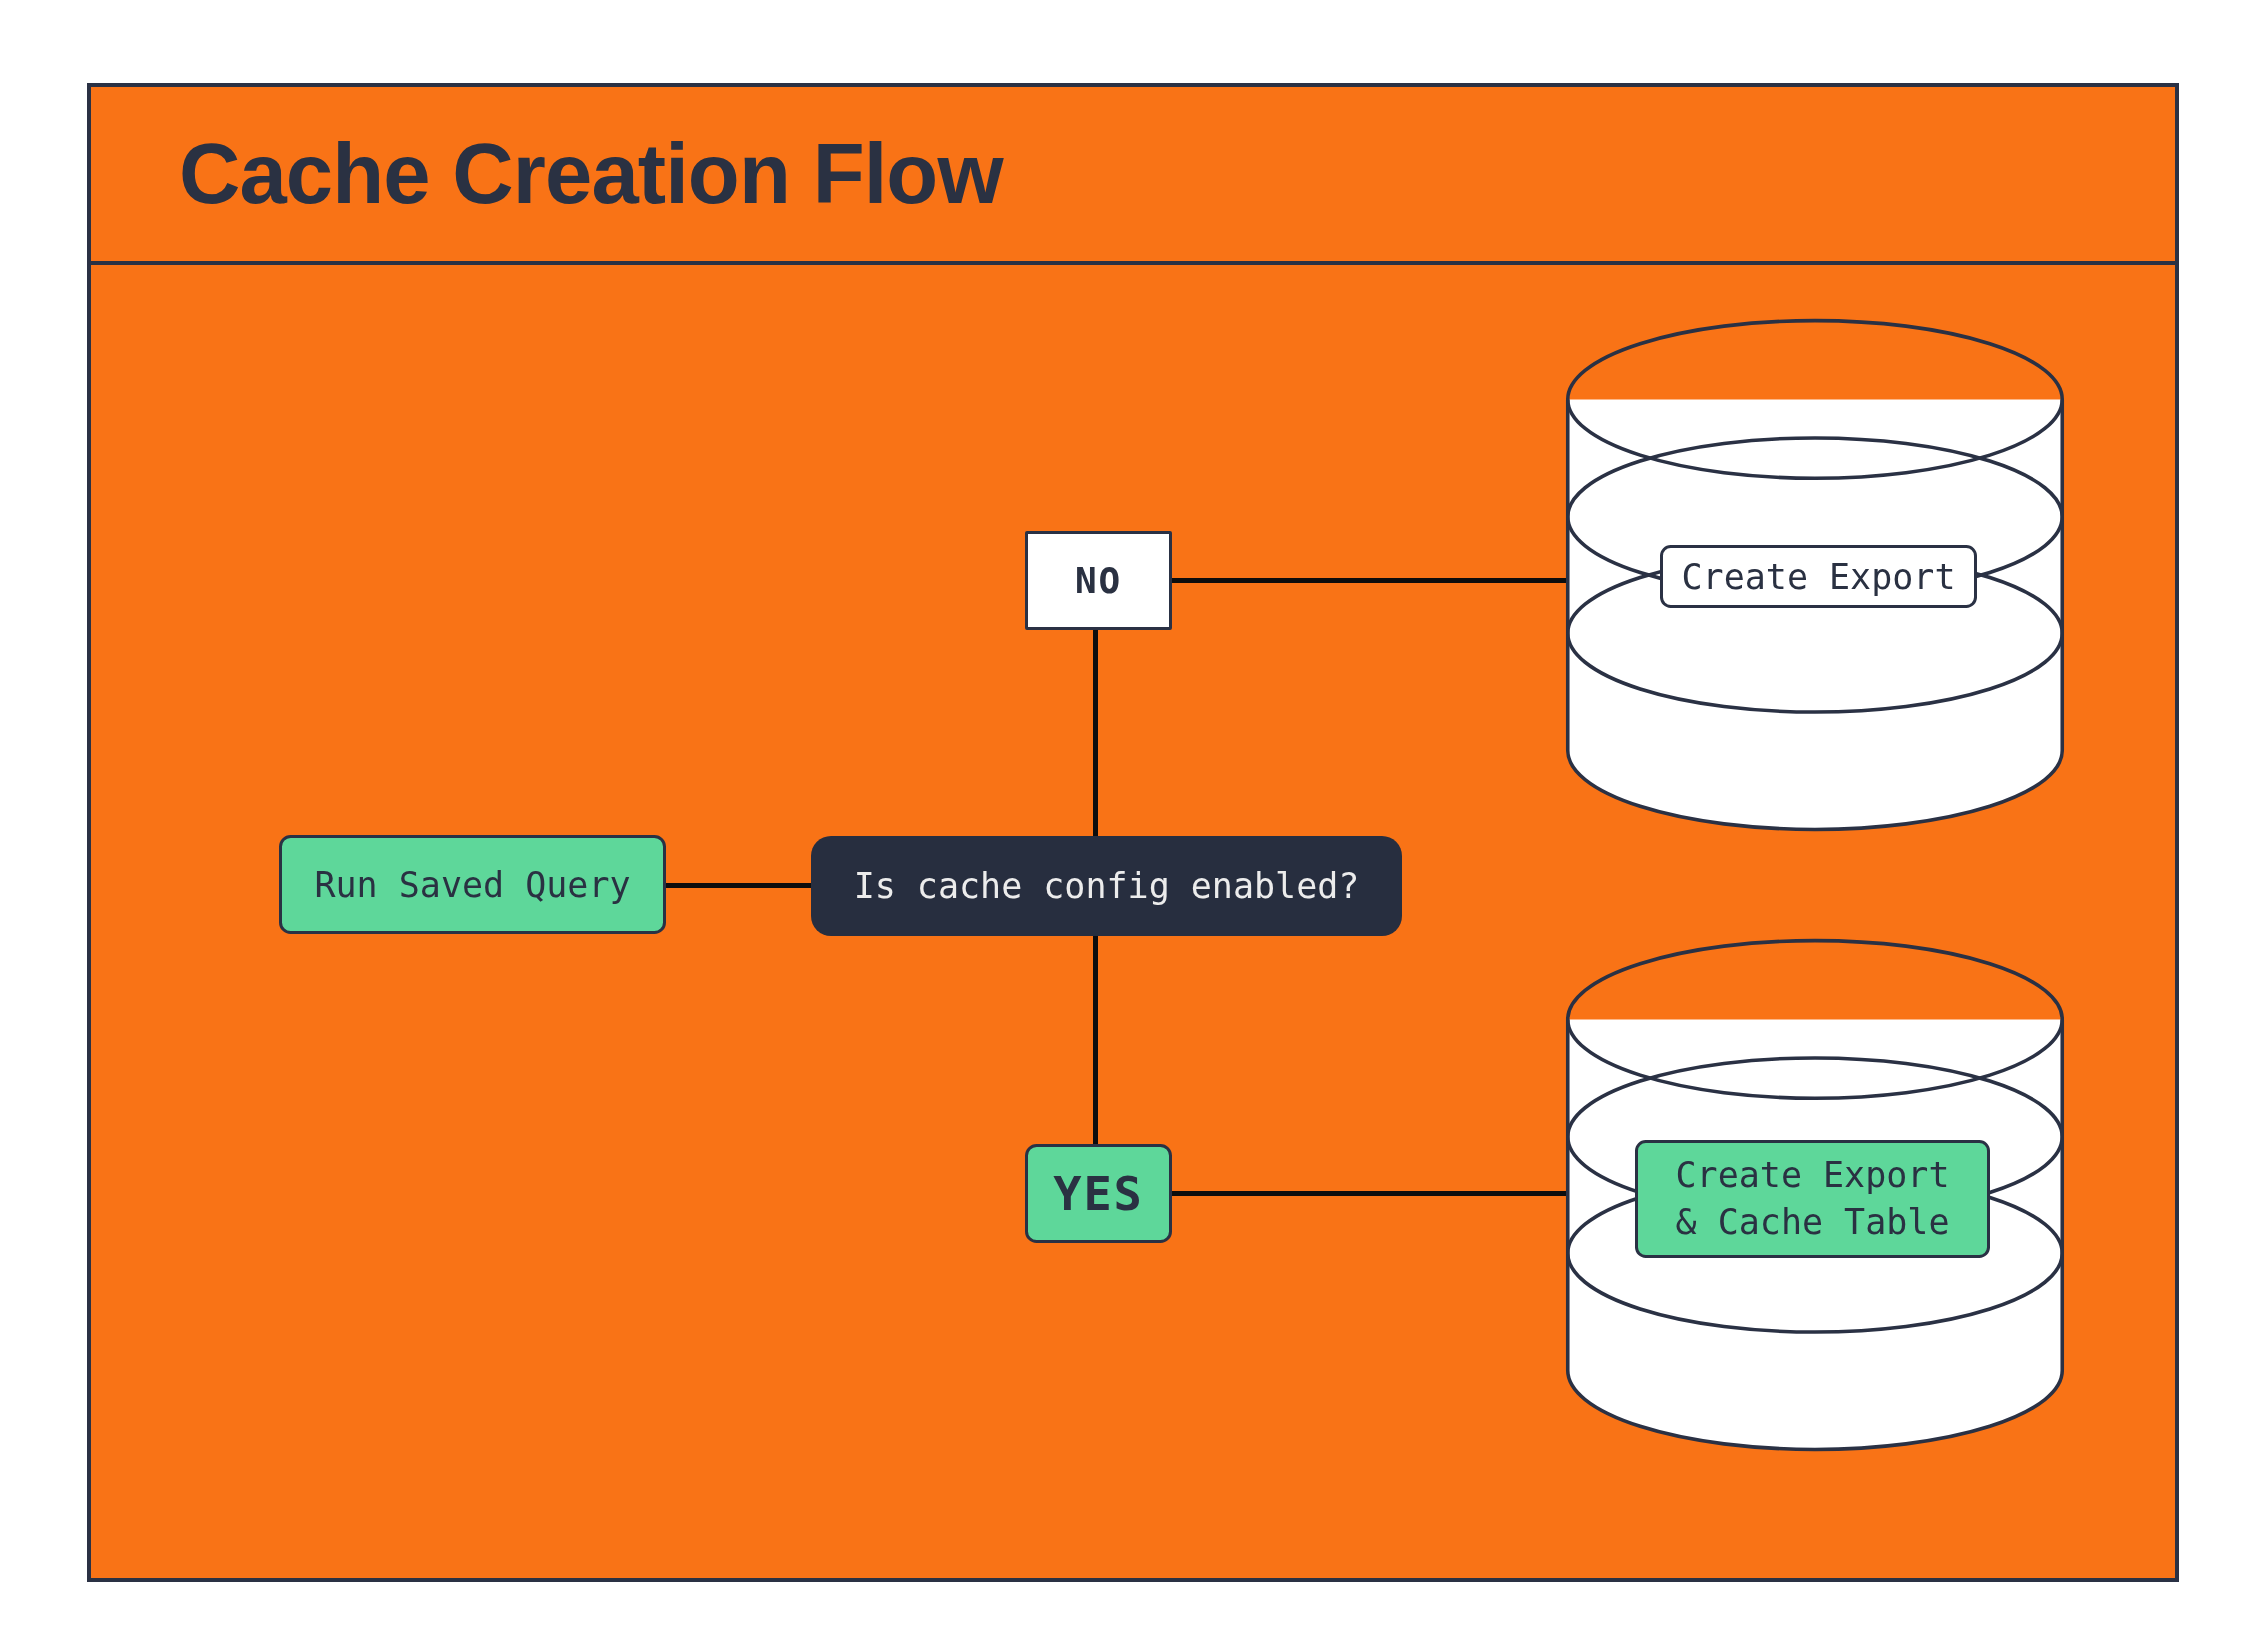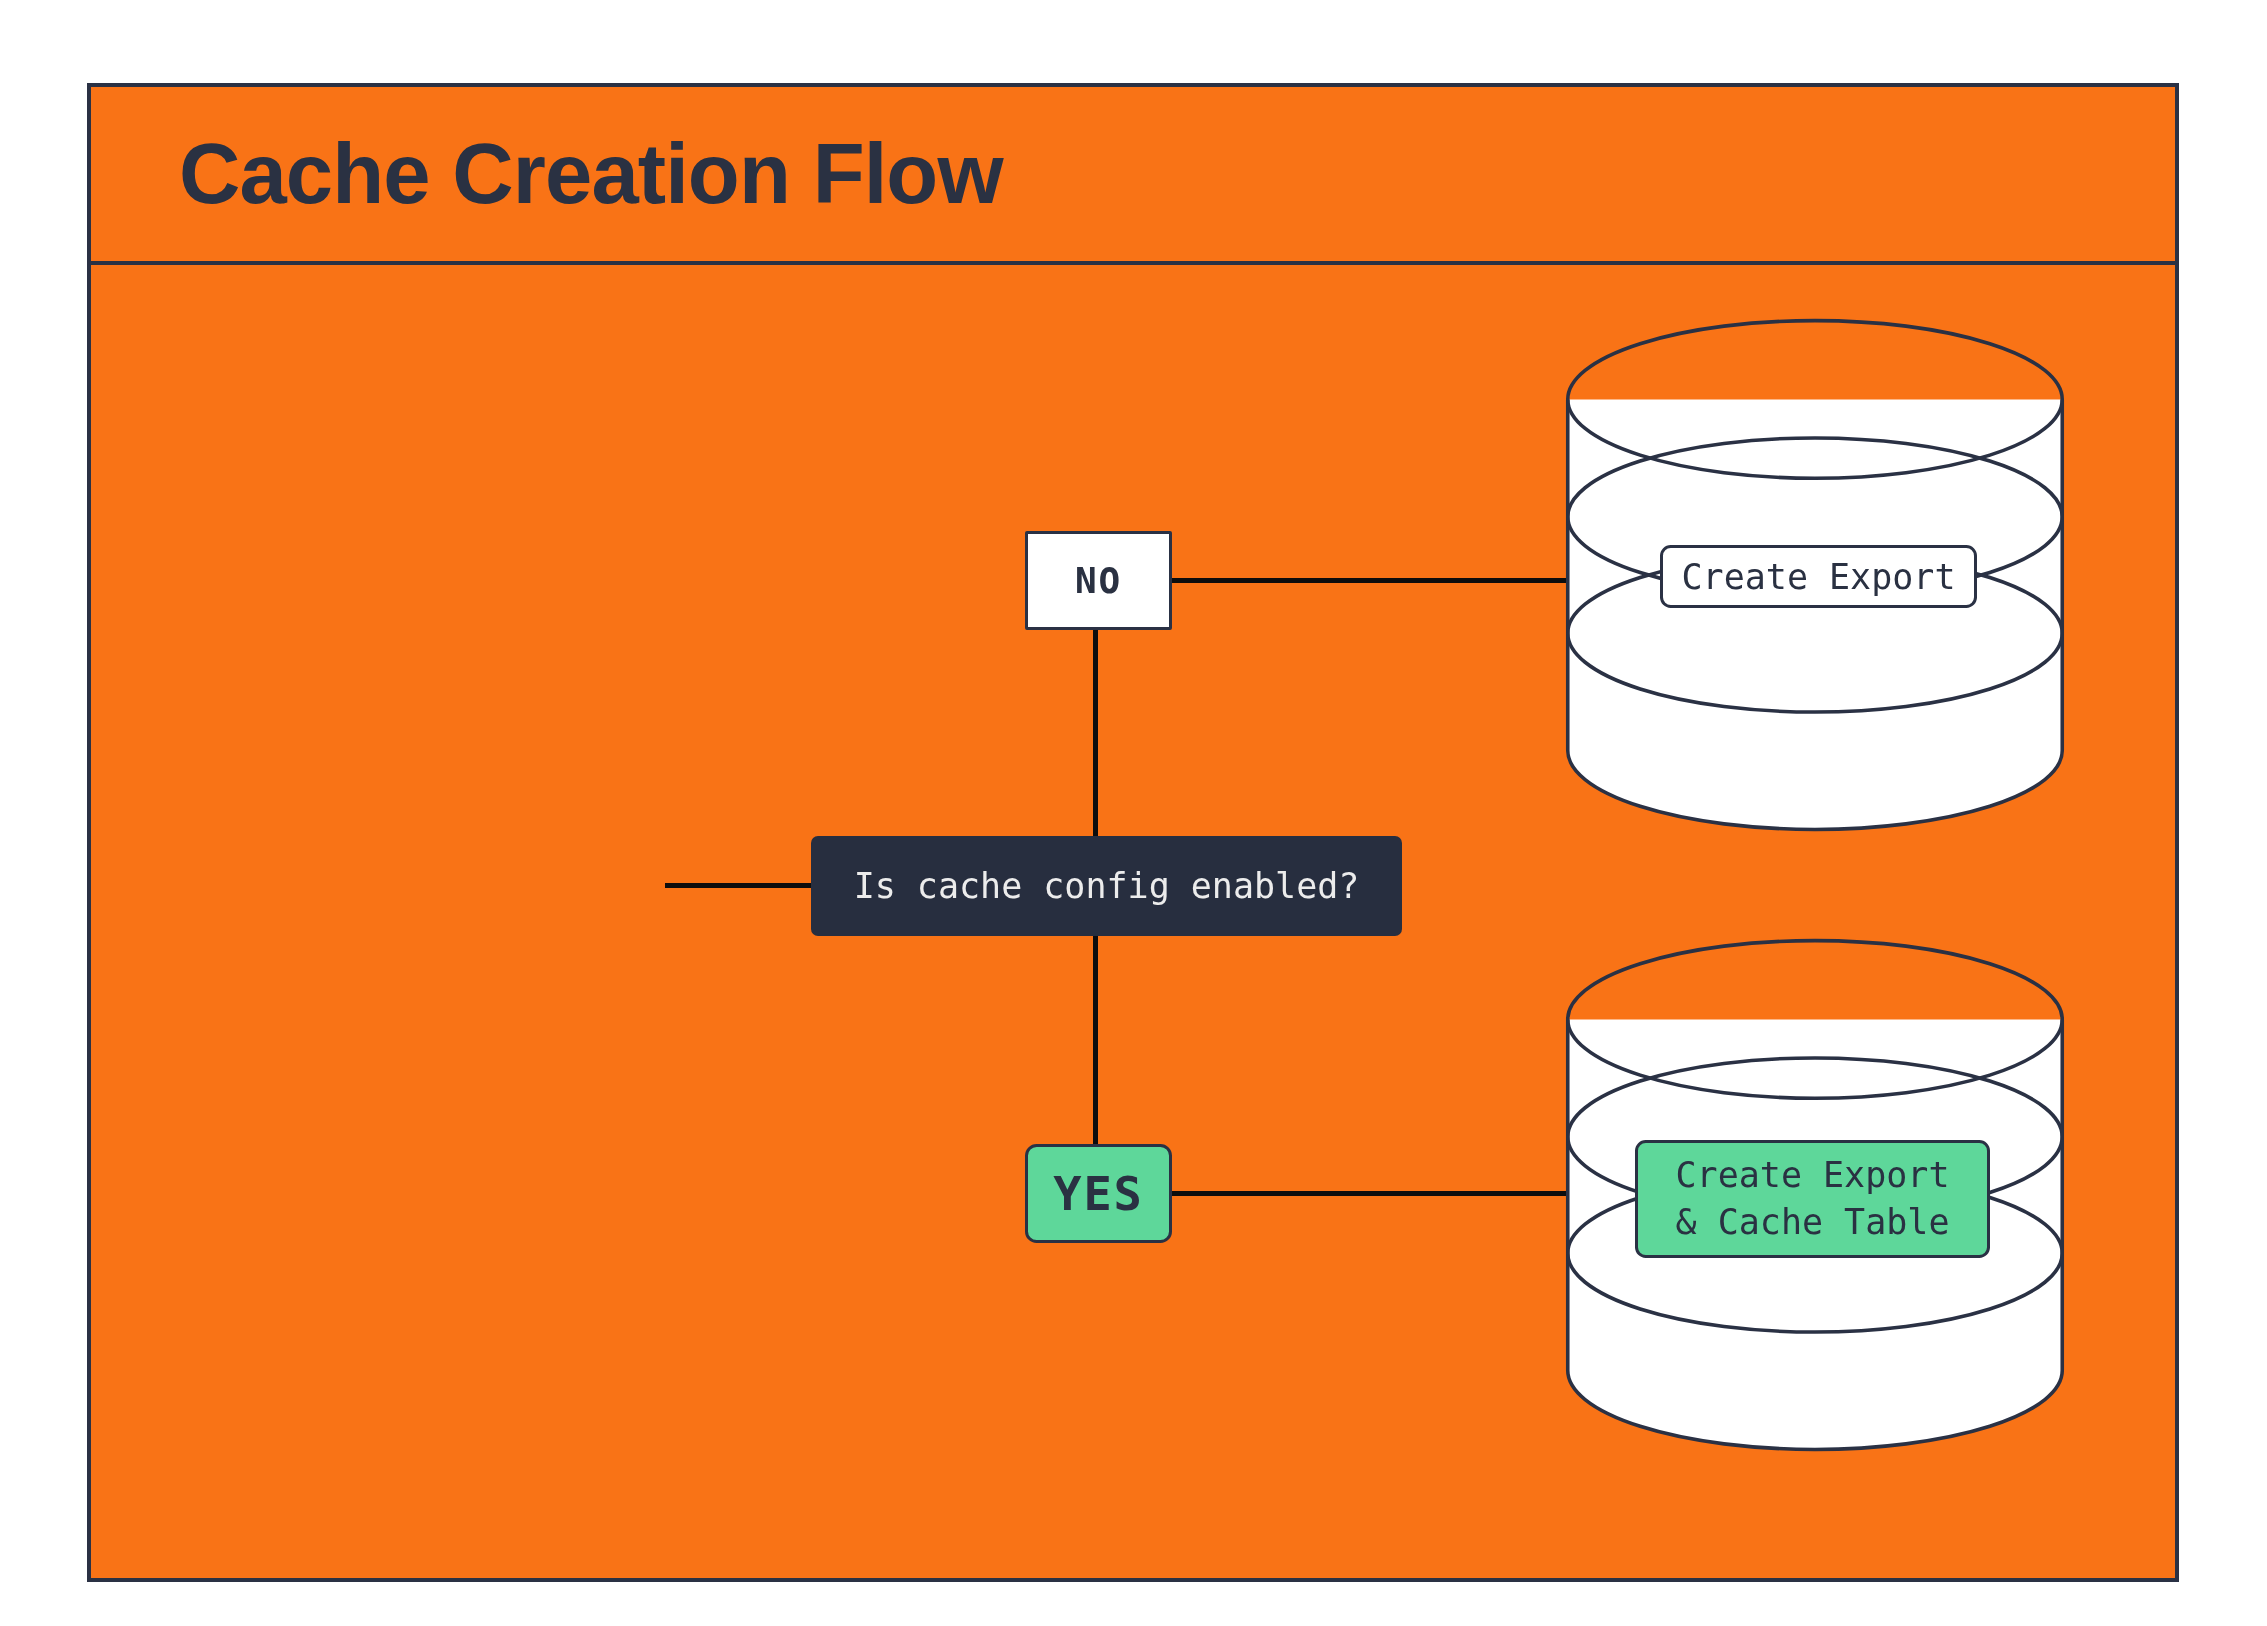--- a/index.html
+++ b/index.html
@@ -62,21 +62,21 @@
     border-radius: 11.6px;
   }
   .node-white {
     background: #ffffff;
     border: 3.6px solid #2a3144;
     border-radius: 2px;
   }
   .node-dark {
     background: #272e3f;
     color: #ececec;
-    border-radius: 7px;
+    border-radius: 20px;
   }
   .run-box    { left: 279px;  top: 835px;  width: 387px; height: 99px; font-size: 35px; }
   .question-box { left: 811px; top: 836px; width: 591px; height: 100px; font-size: 35px; }
   .no-box     { left: 1025px; top: 531px;  width: 147px; height: 99px; font-size: 36px; font-weight: bold; letter-spacing: 1.8px; }
   .yes-box    { left: 1025px; top: 1144px; width: 147px; height: 99px; font-size: 47px; font-weight: bold; letter-spacing: 1.8px; }
   .export-label { left: 1660px; top: 545px; width: 317px; height: 63px; font-size: 35px; border-width: 3.6px; border-radius: 10.7px; }
   .cache-label  { left: 1635px; top: 1140px; width: 355px; height: 118px; font-size: 35px; line-height: 47px; border-width: 3.6px; border-radius: 10.7px; }
   .connector {
     position: absolute;
     background: #0d0d0d;
@@ -113,20 +113,21 @@
 
   <svg class="cyl" style="left:1564px; top:937px;" width="502" height="516" viewBox="0 0 560 576">
     <g stroke="#2a3144" stroke-width="4" fill="none">
       <path d="M 4 92 L 4 484 A 276 88 0 0 0 556 484 L 556 92" fill="#ffffff"></path>
       <ellipse cx="280" cy="223" rx="276" ry="88"></ellipse>
       <ellipse cx="280" cy="353" rx="276" ry="88"></ellipse>
       <ellipse cx="280" cy="92" rx="276" ry="88"></ellipse>
     </g>
   </svg>
 
+  <div class="node node-green run-box">Run Saved Query</div>
 
   <div class="node node-dark question-box">Is cache config enabled?</div>
 
   <div class="node node-white no-box">NO</div>
 
   <div class="node node-green yes-box">YES</div>
 
   <div class="node node-white export-label">Create Export</div>
 
   <div class="node node-green cache-label">Create Export

